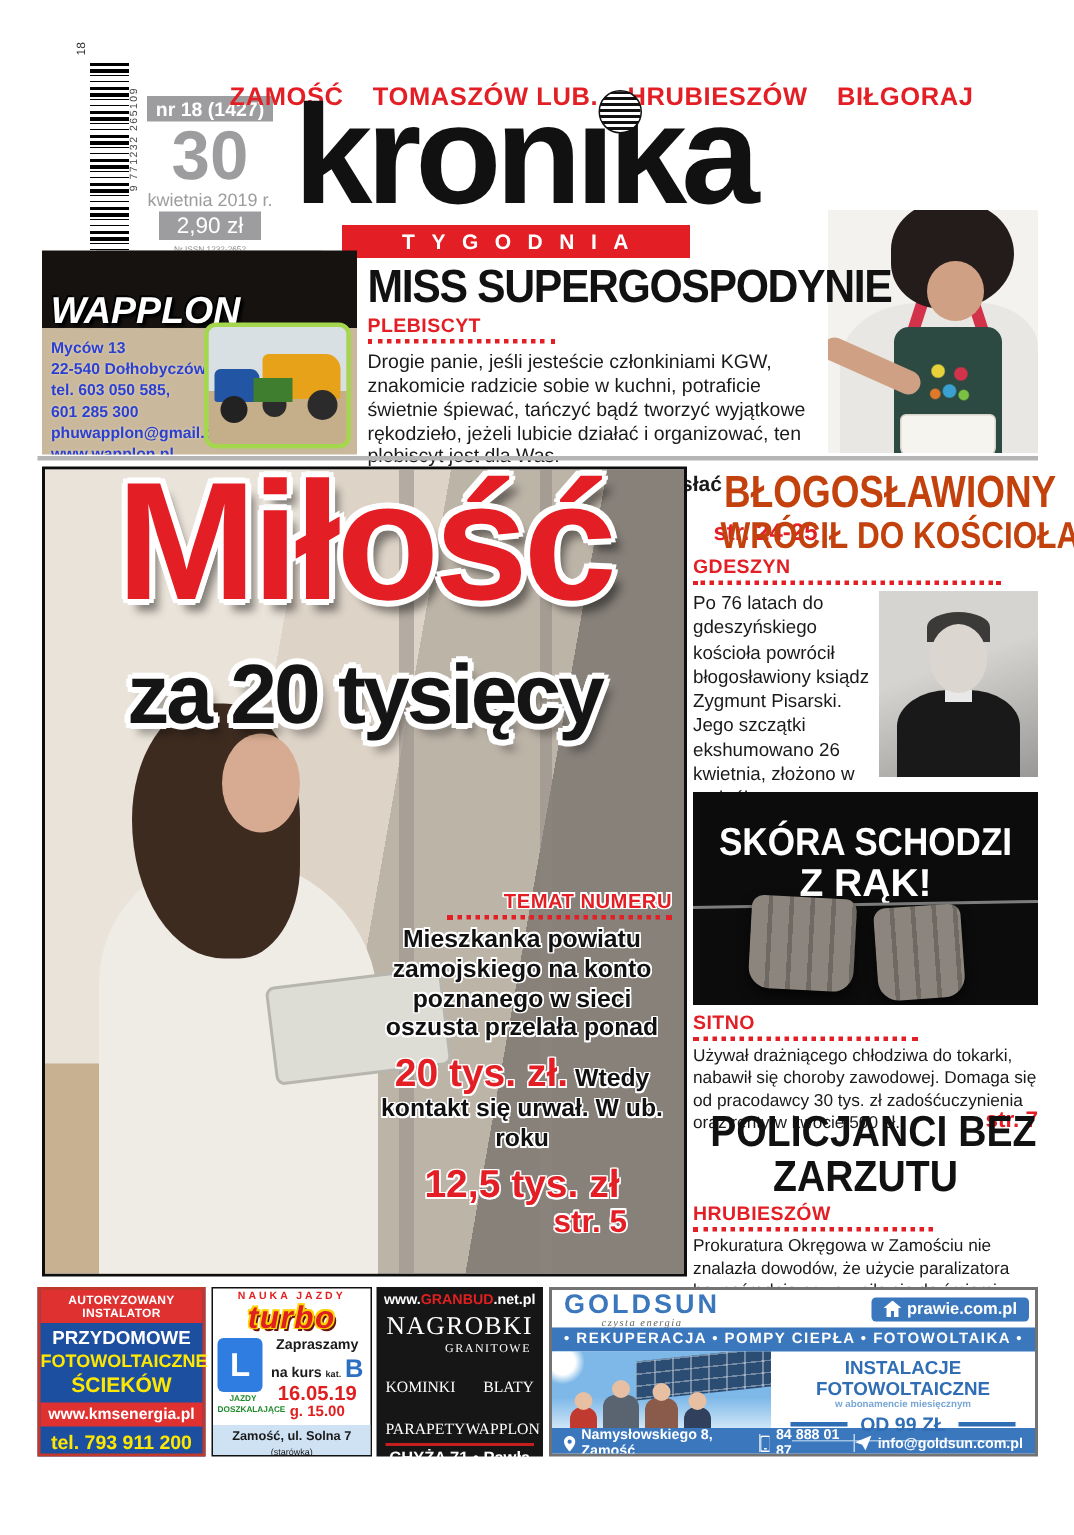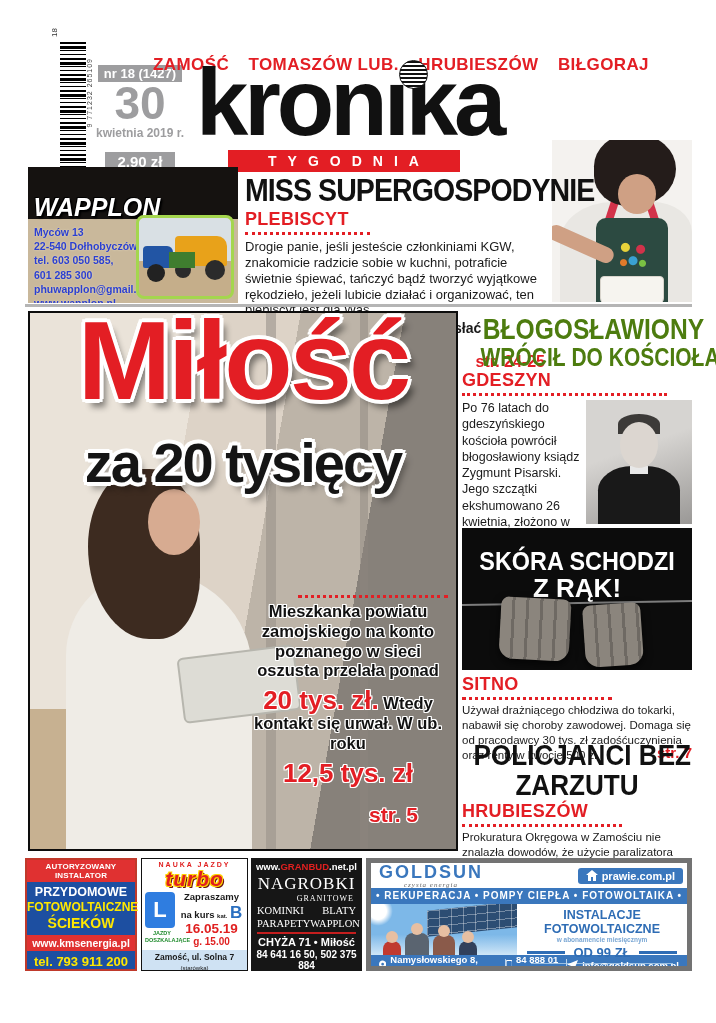--- a/index.html
+++ b/index.html
@@ -2,38 +2,38 @@
 <html lang="pl"><head>
 <meta charset="utf-8">
 <style>
   * { margin:0; padding:0; box-sizing:border-box; }
   html,body { background:#ffffff; }
   .page { position:relative; width:716px; height:1023px; background:#fff; overflow:hidden;
           font-family:"Liberation Sans", sans-serif; color:#1a1a1a;border-radius:27px; }
   .abs { position:absolute; }
 
   
-  .kicker { color:#e31e24; font-weight:bold; font-size:18px; letter-spacing:.3px; }
+  .kicker { color:#e31e24; font-weight:bold; font-size:13px; letter-spacing:.3px; }
   .dots { border-top:3px dotted #e31e24; height:0; margin-top:2px; }
   .pageref { color:#e31e24; font-weight:bold; }
   .adlabel { font-size:6px; color:#8a8a8a; letter-spacing:1px; }
   .adlabel-line { display:inline-block; vertical-align:middle; height:2px; background:#b9b9b9; }
   .outline-w-sm { text-shadow:-1px -1px 0 #fff, 1px -1px 0 #fff, -1px 1px 0 #fff, 1px 1px 0 #fff,
                0 -1px 0 #fff, 0 1px 0 #fff, -1px 0 0 #fff, 1px 0 0 #fff; }
 
   
   .edge-num { left:50px; top:28px; font-size:8px; color:#333; transform:rotate(-90deg); }
   .barcode { left:60px; top:42px; width:26px; height:148px;
              background:repeating-linear-gradient(180deg,#000 0 2px,#fff 2px 4px,#000 4px 7px,#fff 7px 8px,#000 8px 9px,#fff 9px 12px,#000 12px 13px,#fff 13px 16px); }
   .barcode-num { left:86px; top:58px; font-size:7px; color:#444; writing-mode:vertical-rl; transform:rotate(180deg); letter-spacing:1px; }
   .issuebox { left:90px; top:64px; width:100px; text-align:center; }
   .issue-nr { display:inline-block; background:#9d9d9f; color:#fff; font-weight:bold; font-size:13px; padding:1px 6px; }
   .issue-day { color:#9d9d9f; font-weight:bold; font-size:46px; line-height:.95; }
-  .issue-date { color:#9d9d9f; font-weight:bold; font-size:12px; }
-  .issue-price { display:inline-block; background:#9d9d9f; color:#fff; font-weight:bold; font-size:15px; padding:1px 12px; margin-top:12px; }
+  .issue-date { color:#9d9d9f; font-weight:normal; font-size:12px; }
+  .issue-price { display:inline-block; background:#9d9d9f; color:#fff; font-weight:normal; font-size:15px; padding:1px 12px; margin-top:1px; }
   .fineprint { margin-top:3px; font-size:5.5px; color:#8a8a8c; line-height:1.5; }
   .regions { left:153px; top:55px; width:496px; display:flex; justify-content:space-between;
              color:#e31e24; font-weight:bold; font-size:17px; letter-spacing:.4px; white-space:nowrap; }
   .logo { left:196px; top:56px; font-weight:bold; font-size:94px; line-height:1; letter-spacing:-4px; color:#111; }
   .logo-globe { position:absolute; left:203px; top:4px; width:29px; height:29px; border-radius:50%;
                 background:repeating-linear-gradient(180deg,#111 0 2px,#fff 2px 4px); border:1px solid #111; }
   .tygodnia { left:228px; top:150px; width:232px; height:22px; background:#e31e24; color:#fff;
               font-weight:bold; font-size:14px; letter-spacing:11px; text-align:center; line-height:22px; padding-left:10px; }
 
   
@@ -101,21 +101,21 @@
              text-shadow:-3px -3px 0 #fff, 3px -3px 0 #fff, -3px 3px 0 #fff, 3px 3px 0 #fff, 0 4px 0 #fff, 4px 0 0 #fff, 0 -4px 0 #fff, -4px 0 0 #fff, 5px 7px 6px rgba(0,0,0,.35); }
   .main-text { position:absolute; right:8px; top:280px; width:200px; text-align:center; }
   .main-kicker { text-align:right; font-size:13.5px; }
   .main-dots { border-top:3px dotted #e31e24; width:150px; margin:2px 0 4px auto; }
   .main-p { font-weight:bold; font-size:16.5px; line-height:1.2; color:#111; margin-bottom:6px; }
   .main-amt { color:#e31e24; font-size:26px; line-height:1; }
   .main-pageref { position:absolute; right:38px; bottom:22px; font-size:21px; }
 
   
   .blessed { left:462px; top:313px; width:230px; }
-  .blessed h1 { text-align:right; color:#4d7c0f; line-height:1.04; }
+  .blessed h1 { text-align:right; color:#c2410c; line-height:1.04; }
   .blessed .l1 { display:block; font-size:30px; transform:scaleX(.82); transform-origin:center; white-space:nowrap; }
   .blessed .l2 { display:block; font-size:25px; transform:scaleX(.84); transform-origin:center; white-space:nowrap; }
   .blessed .dots { width:205px; }
   .blessed-row { display:flex; margin-top:4px; }
   .blessed-body { width:120px; font-size:12.5px; line-height:1.3; }
   .blessed-body .pageref { display:block; text-align:right; font-size:15px; margin-top:1px; }
   .priest-photo { position:relative; width:106px; height:124px; margin-left:4px; overflow:hidden;
                   background:linear-gradient(160deg,#d6d4d1 0 40%, #9a9896 100%); }
   .pp-cassock { position:absolute; left:12px; bottom:0; width:82px; height:58px; background:#191919; border-radius:42% 42% 0 0; }
   .pp-collar { position:absolute; left:44px; bottom:50px; width:18px; height:8px; background:#e8e8e8; }
@@ -171,26 +171,26 @@
   .tb-date { color:#e02020; font-weight:bold; font-size:13.5px; line-height:1; }
   .tb-time { color:#e02020; font-weight:bold; font-size:10px; }
   .tb-bottom { background:#cfe2f3; text-align:center; font-size:8.5px; font-weight:bold; padding:2px 0 3px; margin-top:3px; }
   .tb-addr-sm { font-size:6px; font-weight:normal; }
 
   .ad-granbud { left:251px; top:858px; width:111px; height:113px; background:#161616; color:#fff; text-align:center; padding-top:3px; }
   .gb-web { font-weight:bold; font-size:9.5px; }
   .gb-web .brand { color:#e02020; }
   .gb-nagrobki { font-family:"Liberation Serif", serif; font-size:17px; letter-spacing:1px; margin-top:2px; }
   .gb-granitowe { font-family:"Liberation Serif", serif; font-size:8px; text-align:right; padding-right:8px; letter-spacing:1px; }
-  .gb-row { display:flex; justify-content:space-between; padding:0 6px; font-family:"Liberation Serif", serif; font-size:10.5px; margin-top:2px;text-align:right; }
+  .gb-row { display:flex; justify-content:space-between; padding:0 6px; font-family:"Liberation Serif", serif; font-size:10.5px; margin-top:17px;text-align:right; }
   .gb-line { height:2px; background:#c41e1e; margin:3px 6px 2px; }
   .gb-addr { font-weight:bold; font-size:11px; }
   .gb-phones { font-weight:bold; font-size:10px; margin-top:1px; }
 
-  .ad-goldsun { left:366px; top:858px; width:326px; height:113px; border:5px solid #737373; background:#fff; overflow:hidden; }
+  .ad-goldsun { left:366px; top:858px; width:326px; height:113px; border:2px solid #737373; background:#fff; overflow:hidden; }
   .gs-r1 { display:flex; justify-content:space-between; align-items:center; height:25px; padding:0 4px 0 8px; }
   .gs-brand { color:#3a77bd; font-weight:bold; font-size:18px; letter-spacing:2px; line-height:1; }
   .gs-brand-sub { font-family:"Liberation Serif", serif; font-style:italic; font-size:7px; color:#666; text-align:center; letter-spacing:1px; }
   .gs-webchip { display:flex; align-items:center; gap:4px; background:#3a77bd; color:#fff; font-weight:bold; font-size:11px;
                 padding:2px 8px; border-radius:3px; }
   .gs-r2 { height:16px; background:#3a77bd; color:#fff; font-weight:bold; font-size:10px; letter-spacing:1px; text-align:center; line-height:16px; }
   .gs-r3 { display:flex; height:51px; }
   .gs-photo { position:relative; width:146px; height:51px; background:linear-gradient(180deg,#7db8e8 0 60%, #cfe6f7 100%); overflow:hidden; }
   .gs-sun { position:absolute; left:-8px; top:-8px; width:30px; height:30px; border-radius:50%; background:radial-gradient(circle,#fff 0 40%, rgba(255,255,255,0) 70%); }
   .gs-roof { position:absolute; right:0; top:2px; width:90px; height:26px; background:#314a66; transform:skewY(-6deg);
@@ -305,20 +305,21 @@
       <div class="mp-couch"></div>
       <div class="mp-dress"></div>
       <div class="mp-hair"></div>
       <div class="mp-face"></div>
       <div class="mp-laptop"></div>
     </div>
     <div class="main-h1">Miłość</div>
     <div class="main-h2">za 20 tysięcy</div>
 
     <div class="main-text">
+      <div class="kicker main-kicker outline-w-sm">TEMAT NUMERU</div>
       <div class="main-dots"></div>
       <p class="main-p outline-w-sm">Mieszkanka powiatu zamojskiego na konto poznanego w sieci oszusta przelała ponad</p>
       <p class="main-p outline-w-sm"><span class="main-amt">20 tys. zł.</span><span> Wtedy kontakt się urwał. W ub. roku</span></p>
       <p class="main-p outline-w-sm"><span class="main-amt">12,5 tys. zł</span></p>
     </div>
     <div class="pageref main-pageref outline-w-sm">str. 5</div>
   </div>
 
   <div class="abs blessed">
     <h1>
@@ -415,21 +416,21 @@
     <div class="gb-granitowe">GRANITOWE</div>
     <div class="gb-row">
       <span>KOMINKI</span>
       <span>BLATY</span>
     </div>
     <div class="gb-row">
       <span>PARAPETY</span>
       <span>WAPPLON</span>
     </div>
     <div class="gb-line"></div>
-    <div class="gb-addr"><span>CHYŻA 71</span> <span>• Miłość</span></div>
+    <div class="gb-addr"><span>CHYŻA 71</span> <span>• Pawła</span></div>
     <div class="gb-phones">84 641 16 50, 502 375 884</div>
   </div>
 
   <div class="abs ad-goldsun">
     <div class="gs-r1">
       <div>
         <div class="gs-brand">GOLDSUN</div>
         <div class="gs-brand-sub">czysta energia</div>
       </div>
       <div class="gs-webchip">

